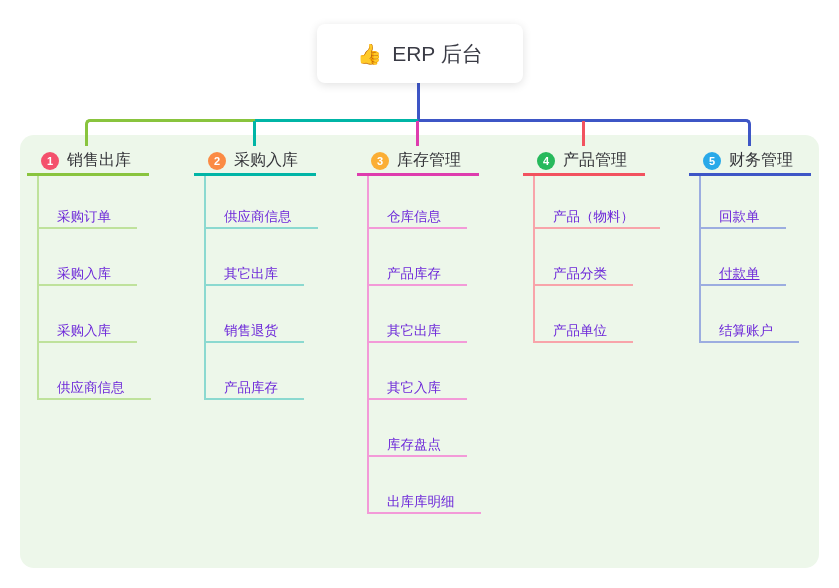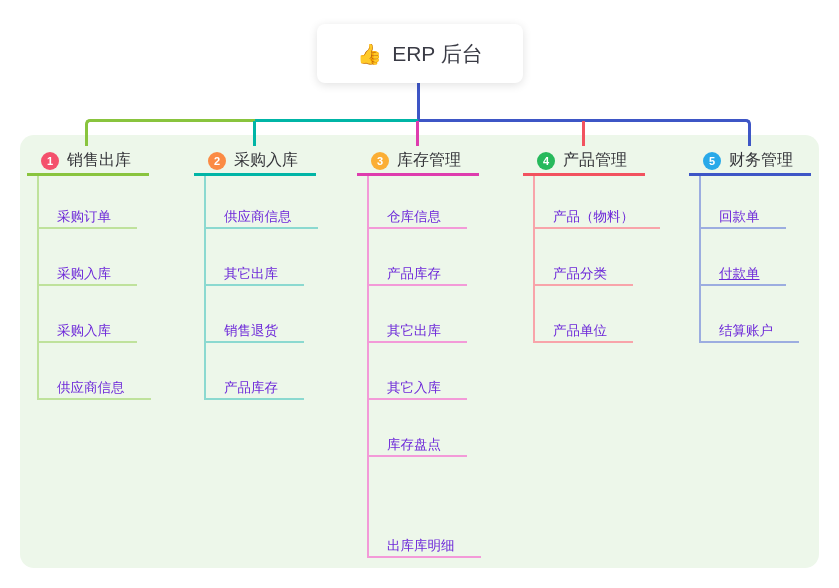--- a/index.html
+++ b/index.html
@@ -185,21 +185,21 @@
 
   <div class="child" style="border-bottom-color: rgb(243, 154, 216);">
     <span>其它入库</span>
   </div>
 
 
   <div class="child" style="border-bottom-color: rgb(243, 154, 216); text-align: right;">
     <span>库存盘点</span>
   </div>
 
-  <div class="child" style="border-bottom-color: rgb(243, 154, 216); margin-top: 44px;">
+  <div class="child" style="border-bottom-color: rgb(243, 154, 216);">
     <span>出库库明细</span>
   </div>
 </div>
   </div>
 
   <div class="branch" style="left: 523px;">
     <div class="branch-header" style="border-bottom-color: rgb(242, 82, 95);">
       <span class="badge" style="background: rgb(39, 185, 92);">4</span>
       <span class="branch-label">产品管理</span>
     </div>

